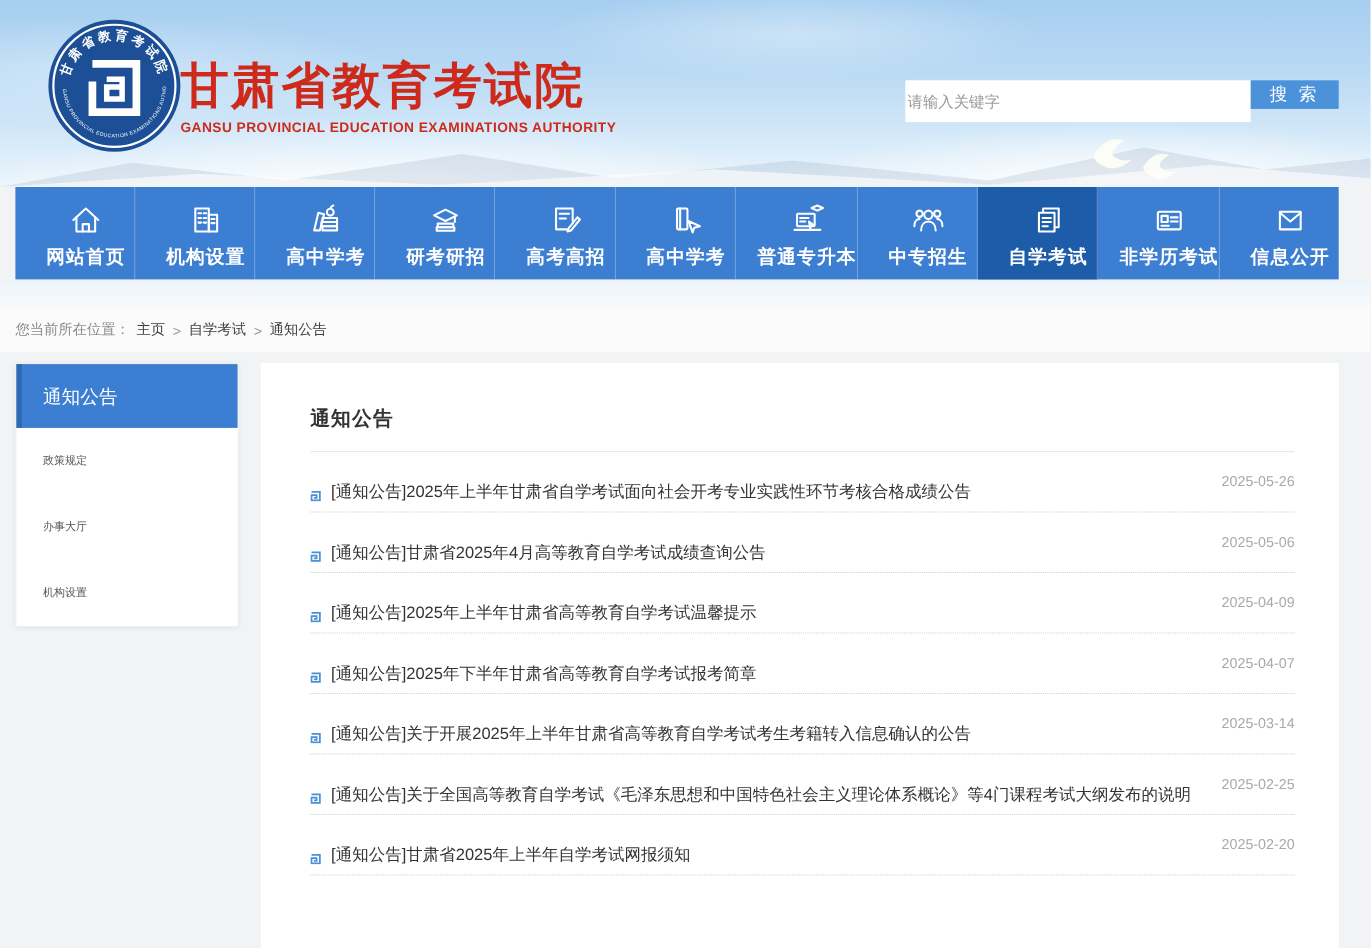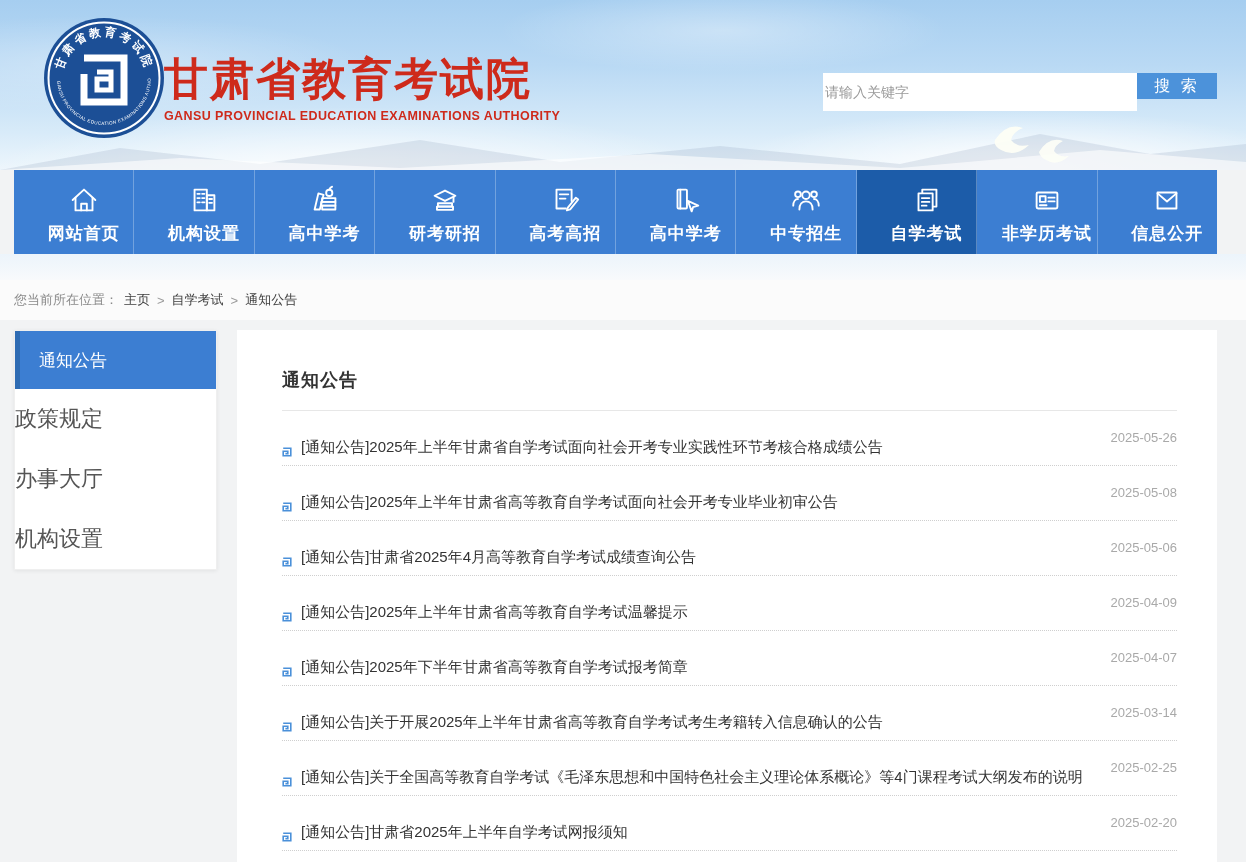--- a/index.html
+++ b/index.html
@@ -62,22 +62,22 @@
   .crumb-sep { color: #9a9a9a; margin: 0 7px; }
   .crumb-current { color: #404040; }
 
   
   .page-body { padding-top: 10px; display: flex; align-items: flex-start; }
   .sidebar {
     width: 203px; margin-right: 20px; background: #fff;
     border: 1px solid #efefef; box-shadow: 0 1px 4px rgba(0,0,0,.07);
   }
   .side-item {
-    height: 60px; display: flex; align-items: center; 
-    font-size: 22px; color: #555; cursor: pointer;
+    height: 60px; display: flex; align-items: center; padding-left: 24px;
+    font-size: 10px; color: #555; cursor: pointer;
   }
   .side-item.active {
     height: 58px; background: #3c7ed2; color: #fff; font-size: 17px;
     border-left: 5px solid #2e6bb3; padding-left: 19px;
   }
   .main-panel { flex: 1; background: #fff; min-height: 540px; padding: 38px 40px 0 45px; }
   .main-title { font-size: 18px; font-weight: bold; color: #333; padding-bottom: 18px; border-bottom: 1px solid #e7e7e7; letter-spacing: 1px; }
   .ann-row { position: relative; height: 55px; border-bottom: 1px dotted #cfcfcf; }
   .ann-title {
     position: absolute; left: 0; top: 27px; font-size: 15px; color: #333;
@@ -201,20 +201,32 @@
       <span class="nav-icon">
         <svg viewBox="0 0 36 36">
             <rect x="9" y="7" width="10" height="20" rx="1"></rect>
             <path d="M12 7 v20"></path>
             <path d="M20 19 L31 24 L25.5 25.5 L24 30 Z"></path>
           </svg>
       </span>
       <span class="nav-label">高中学考</span>
     </div>
 
+    <div class="nav-item">
+      <span class="nav-icon">
+        <svg viewBox="0 0 36 36">
+            <rect x="8" y="12" width="17" height="12" rx="1"></rect>
+            <path d="M11 16 h8 M11 19.5 h5"></path>
+            <path d="M5.5 27.5 h25"></path>
+            <path d="M22 6.5 l5.5 -2.5 5.5 2.5 -5.5 2.5 Z"></path>
+            <path d="M19.5 19.5 l4.5 3.5 -2.5 .5 -.8 2.4 Z"></path>
+          </svg>
+      </span>
+      <span class="nav-label">普通专升本</span>
+    </div>
 
     <div class="nav-item">
       <span class="nav-icon">
         <svg viewBox="0 0 36 36">
             <circle cx="18" cy="13" r="4"></circle>
             <path d="M11 28 c0-5.5 3-8.5 7-8.5 s7 3 7 8.5"></path>
             <circle cx="9.5" cy="12" r="3"></circle>
             <path d="M4.5 24 c0-4.5 2.3-7 5-7"></path>
             <circle cx="26.5" cy="12" r="3"></circle>
             <path d="M31.5 24 c0-4.5 -2.3-7 -5-7"></path>
@@ -297,29 +309,20 @@
       <div class="ann-row">
         <span class="ann-title">
           <span class="bullet-icon"><svg viewBox="0 0 10 10">
                 <path d="M1.2 1.2 h7.6 v7.6 h-7.6 v-4.6 h4.6 v2.4 h-2.4"></path>
               </svg></span>
           <span>[通知公告]2025年上半年甘肃省自学考试面向社会开考专业实践性环节考核合格成绩公告</span>
         </span>
         <span class="ann-date">2025-05-26</span>
       </div>
 
-      <div class="ann-row">
-        <span class="ann-title">
-          <span class="bullet-icon"><svg viewBox="0 0 10 10">
-                <path d="M1.2 1.2 h7.6 v7.6 h-7.6 v-4.6 h4.6 v2.4 h-2.4"></path>
-              </svg></span>
-          <span>[通知公告]2025年上半年甘肃省高等教育自学考试面向社会开考专业毕业初审公告</span>
-        </span>
-        <span class="ann-date">2025-05-08</span>
-      </div>
 
       <div class="ann-row">
         <span class="ann-title">
           <span class="bullet-icon"><svg viewBox="0 0 10 10">
                 <path d="M1.2 1.2 h7.6 v7.6 h-7.6 v-4.6 h4.6 v2.4 h-2.4"></path>
               </svg></span>
           <span>[通知公告]甘肃省2025年4月高等教育自学考试成绩查询公告</span>
         </span>
         <span class="ann-date">2025-05-06</span>
       </div>

